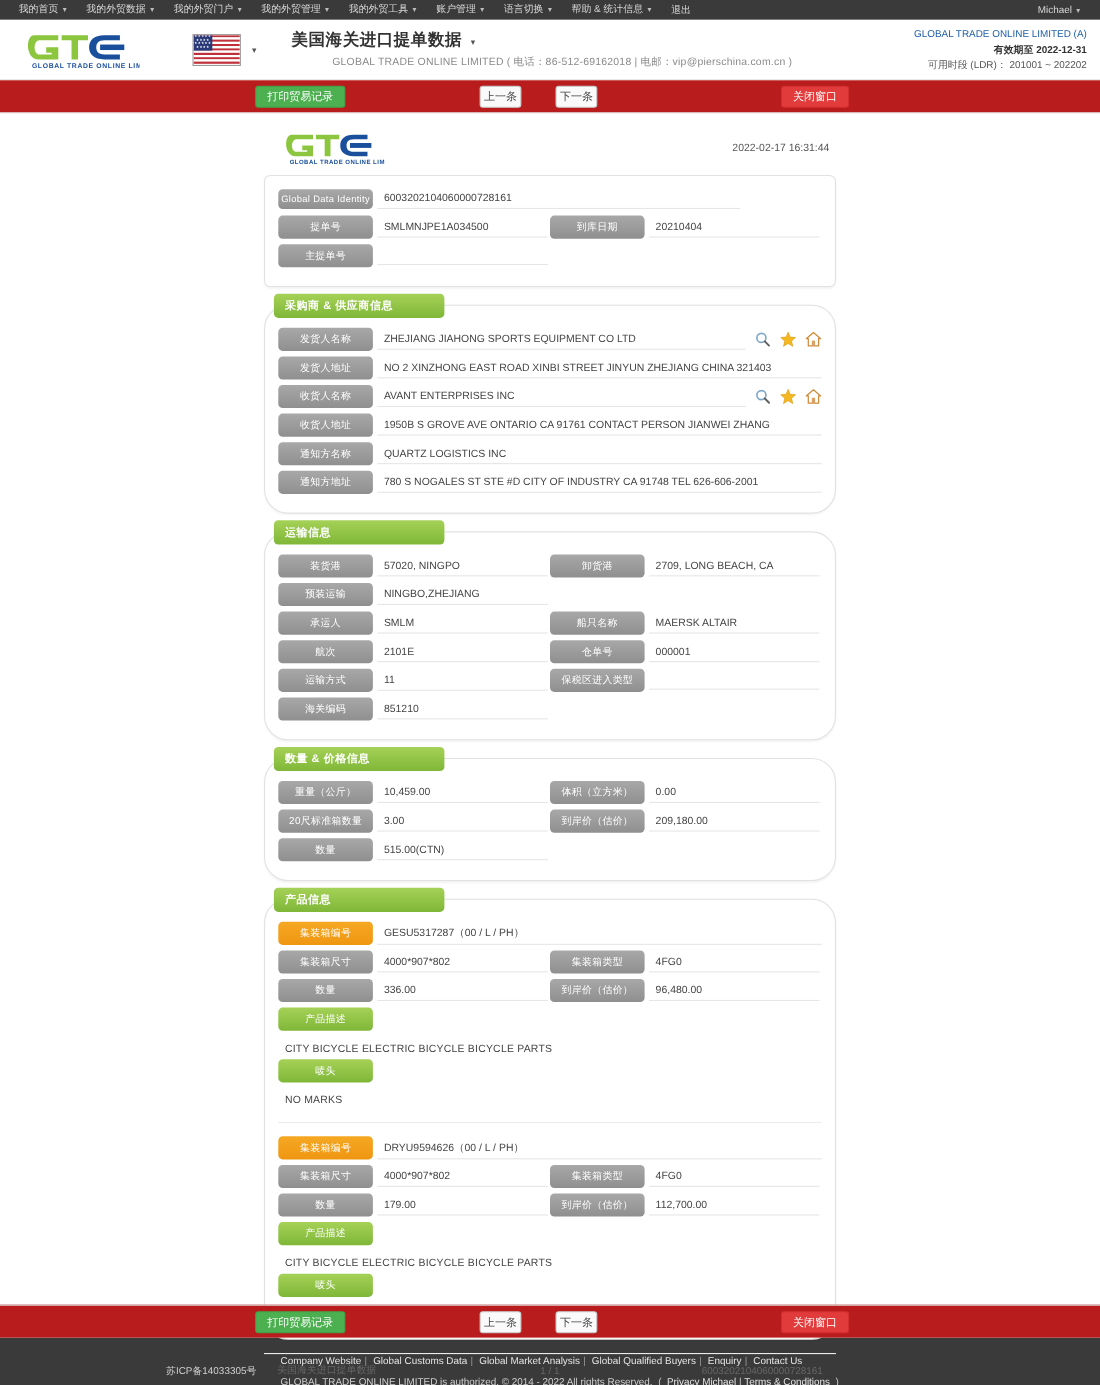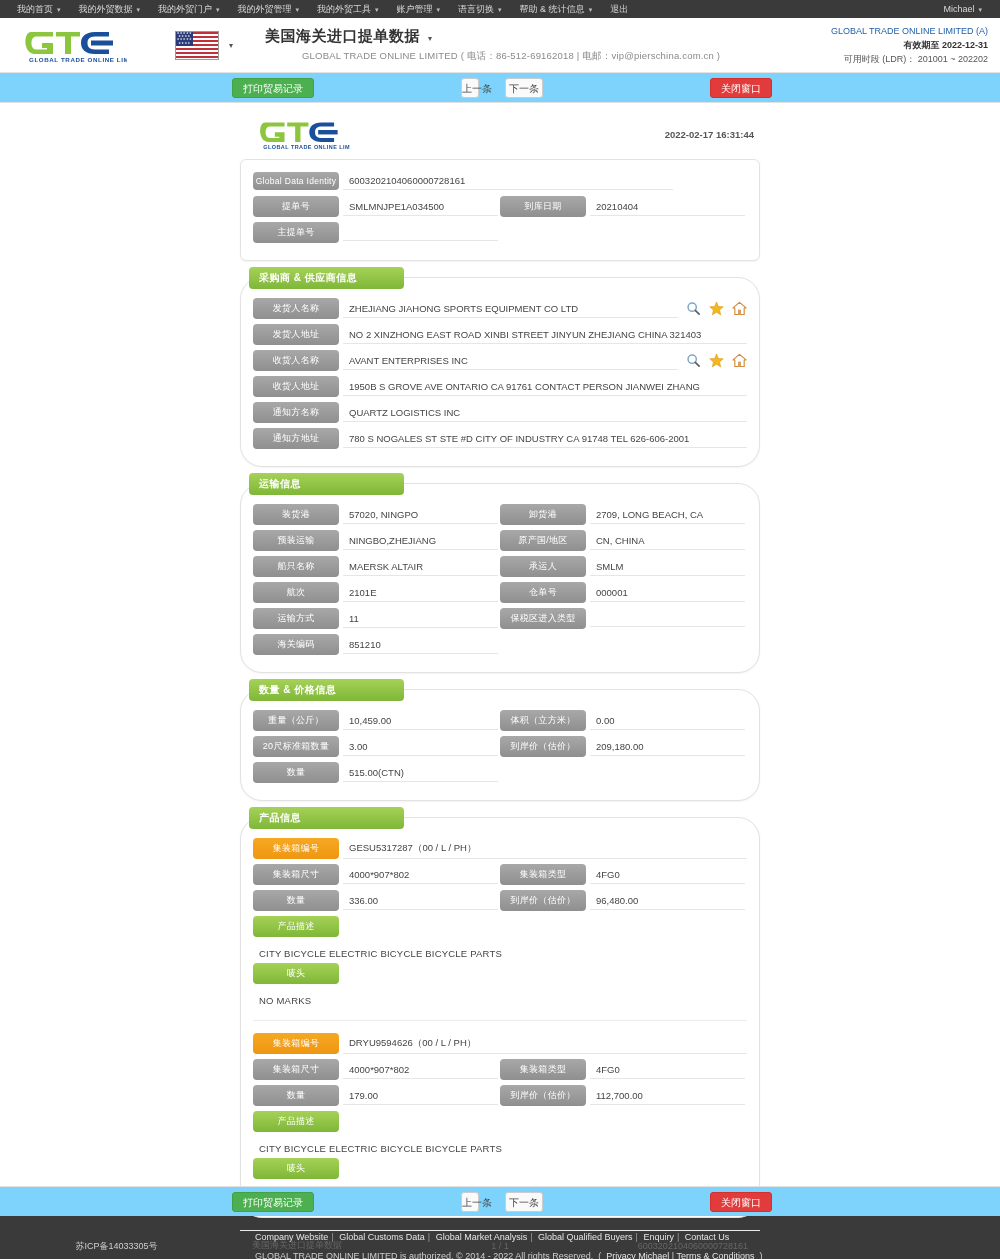--- a/index.html
+++ b/index.html
@@ -97,39 +97,39 @@
     text-align: right;
     line-height: 14px;
   }
   .acct-name { color: #1f5fa8; font-size: 9px; }
   .acct-line { font-size: 9px; color: #555; }
   .acct-strong { font-weight: bold; color: #333; }
 
   
   .toolbar {
     height: 30px;
-    background: #7dd3fc;
+    background: #b91c1c;
     border-bottom: 1px solid #e0e0e0;
     position: relative;
   }
   .btn {
     position: absolute;
     top: 5px;
     height: 20px;
     line-height: 19px;
     padding: 0 10px;
     font-size: 10px;
     border-radius: 3px;
     cursor: pointer;
     border: 1px solid transparent;
     text-align: center;
     white-space: nowrap;
   }
   .btn-green { background: #4caf50; border-color: #43a047; color: #fff; left: 232px; }
-  .btn-prev  { background: #fafafa; border-color: #ccc; color: #444; left: 461px; width: 18px; padding: 0; }
+  .btn-prev  { background: #fafafa; border-color: #ccc; color: #444; left: 436px; width: 38px; padding: 0; }
   .btn-next  { background: #fafafa; border-color: #ccc; color: #444; left: 505px; width: 38px; padding: 0; }
   .btn-red   { background: #e23b3b; border-color: #d32f2f; color: #fff; right: 228px; }
 
   
   .page-area {
     background: #fff;
     padding-top: 10px;
     height: 1083px;
     position: relative;
   }
@@ -138,21 +138,21 @@
     margin: 0 auto;
     position: relative;
   }
 
   .doc-head {
     display: flex;
     align-items: center;
     justify-content: space-between;
     padding: 4px 6px 8px 18px;
   }
-  .doc-head .ts { font-size: 9.5px; color: #555; font-weight: bold; }
+  .doc-head .ts { font-size: 9.5px; color: #555; }
 
   .card {
     border: 1px solid #e2e2e2;
     border-radius: 6px;
     background: #fff;
     box-shadow: 0 1px 2px rgba(0,0,0,.05);
     margin-bottom: 12px;
     padding: 10px 12px 12px 12px;
     position: relative;
   }
@@ -251,21 +251,21 @@
   .footer {
     background: #3a3a3a;
     color: #cfcfcf;
     height: 61px;
     display: flex;
     align-items: center;
     font-size: 9px;
   }
   .footer .icp {
     width: 255px;
-    text-align: center;
+    text-align: right;
     padding-right: 22px;
     color: #cfcfcf;
     font-size: 9px;
   }
   .footer .f-links { line-height: 19px; }
   .footer .f-links a { color: #e4e4e4; text-decoration: none; cursor: pointer; }
   .footer .f-links .sep { color: #9a9a9a; padding: 0 3px; }
   .footer .f-copy { line-height: 19px; color: #cfcfcf; }
   .footer .f-copy a { color: #e4e4e4; text-decoration: none; cursor: pointer; }
 </style>
@@ -474,33 +474,29 @@
         <div class="cell half">
           <span class="pill">卸货港</span>
           <span class="val narrow">2709, LONG BEACH, CA</span>
         </div>
       </div>
       <div class="row">
         <div class="cell half">
           <span class="pill">预装运输</span>
           <span class="val narrow">NINGBO,ZHEJIANG</span>
         </div>
-        <div class="cell half">
-          <span class="pill">原产国/地区</span>
-          <span class="val narrow">CN, CHINA</span>
-        </div>
-      </div>
-      <div class="row">
+      </div>
+      <div class="row">
+        <div class="cell half">
+          <span class="pill">承运人</span>
+          <span class="val narrow">SMLM</span>
+        </div>
         <div class="cell half">
           <span class="pill">船只名称</span>
           <span class="val narrow">MAERSK ALTAIR</span>
-        </div>
-        <div class="cell half">
-          <span class="pill">承运人</span>
-          <span class="val narrow">SMLM</span>
         </div>
       </div>
       <div class="row">
         <div class="cell half">
           <span class="pill">航次</span>
           <span class="val narrow">2101E</span>
         </div>
         <div class="cell half">
           <span class="pill">仓单号</span>
           <span class="val narrow">000001</span>

